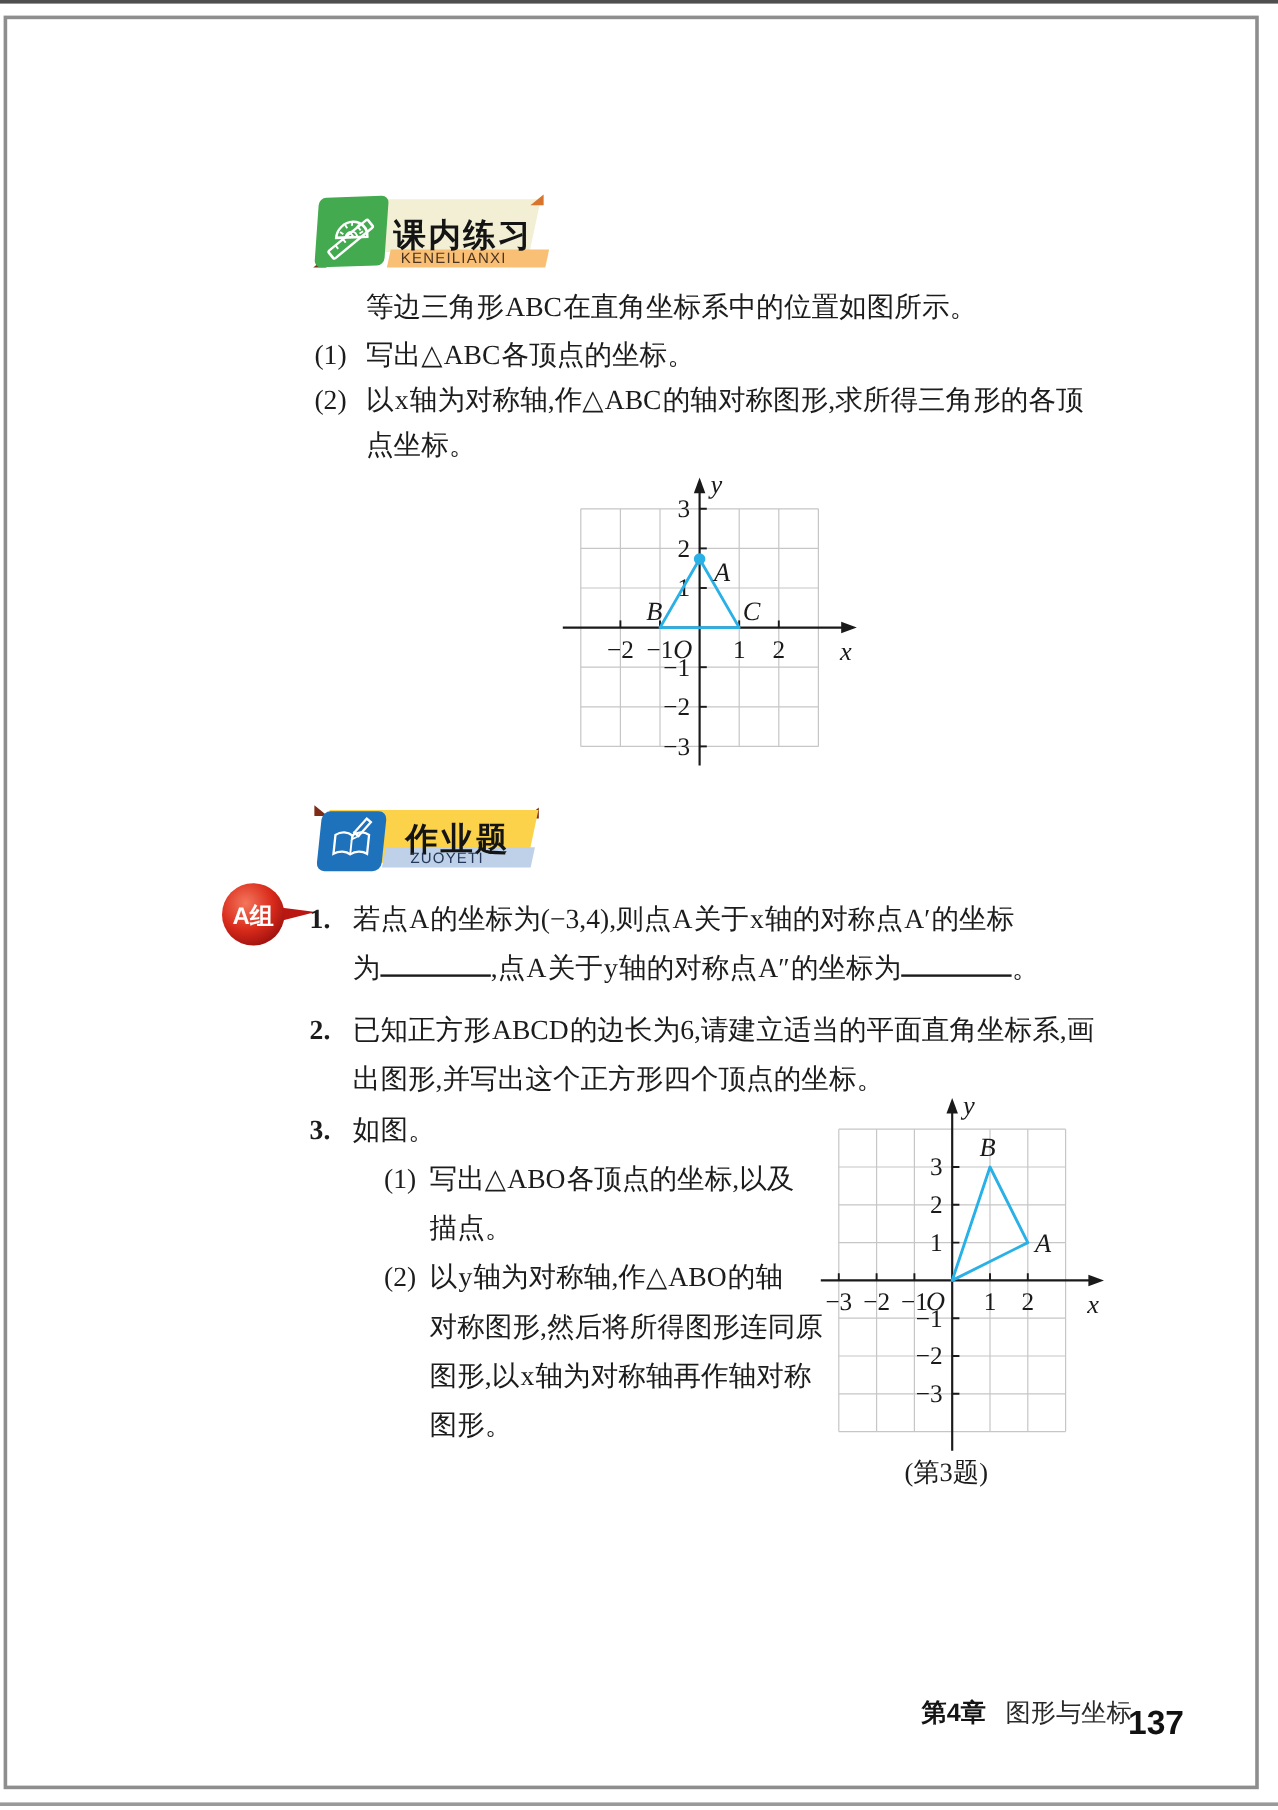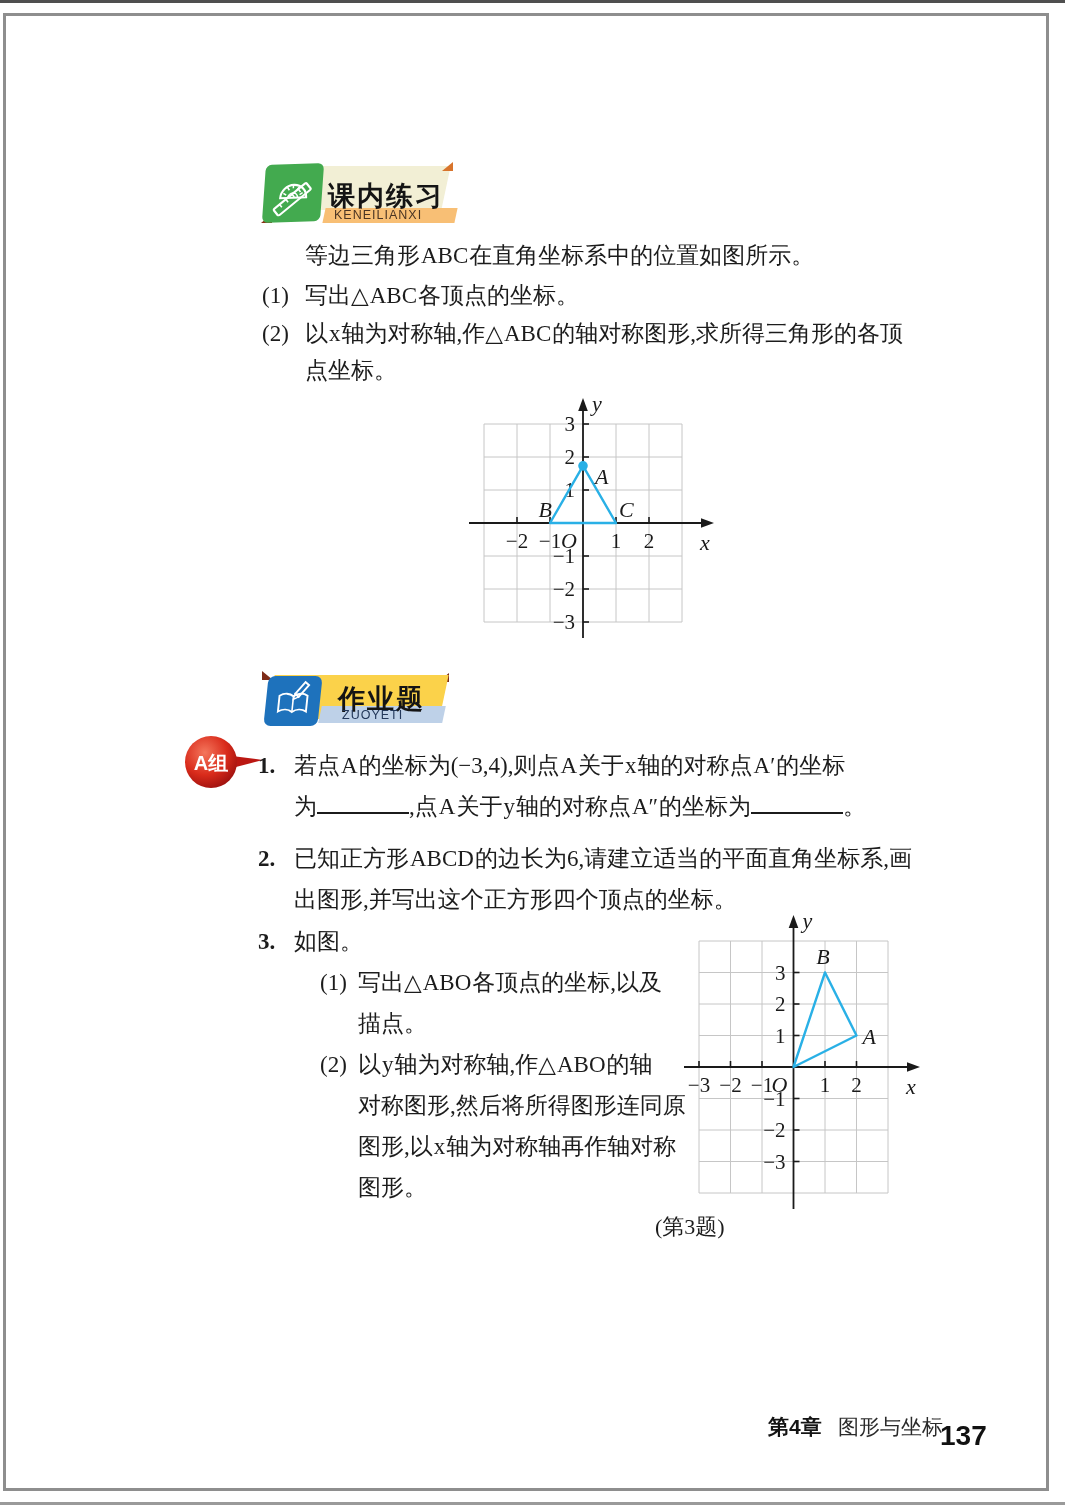--- a/index.html
+++ b/index.html
@@ -46,21 +46,21 @@
   .prob-1{margin-bottom:11px;}
   .prob-2{margin-bottom:1px;}
   .pno{position:absolute;left:0;top:0;font-weight:bold;}
   .sub{position:relative;padding-left:64px;}
   .sno{position:absolute;left:26px;top:0;}
 
   
   .plane{position:absolute;}
   .plane1{left:440px;top:394px;}
   .plane2{left:655px;top:911px;}
-  .fig-caption{position:absolute;left:655px;top:1212px;width:267px;text-align:left;font-size:22px;}
+  .fig-caption{position:absolute;left:655px;top:1212px;width:267px;text-align:center;font-size:22px;}
 
   
   .badge{position:absolute;left:184px;top:733px;}
   .footer-chapter{position:absolute;left:768px;top:1413px;font-family:"Liberation Sans","DejaVu Sans",sans-serif;font-weight:bold;font-size:21px;color:#141414;}
   .footer-title{position:absolute;left:838px;top:1413px;font-family:"Liberation Sans","DejaVu Sans",sans-serif;font-size:21px;color:#2a2a2a;text-align:right;}
   .footer-page{position:absolute;left:940px;top:1407px;font-family:"Liberation Sans","DejaVu Sans",sans-serif;font-weight:bold;font-size:28px;color:#111;margin-top:13px;}
 </style>
 </head>
 <body>
 

